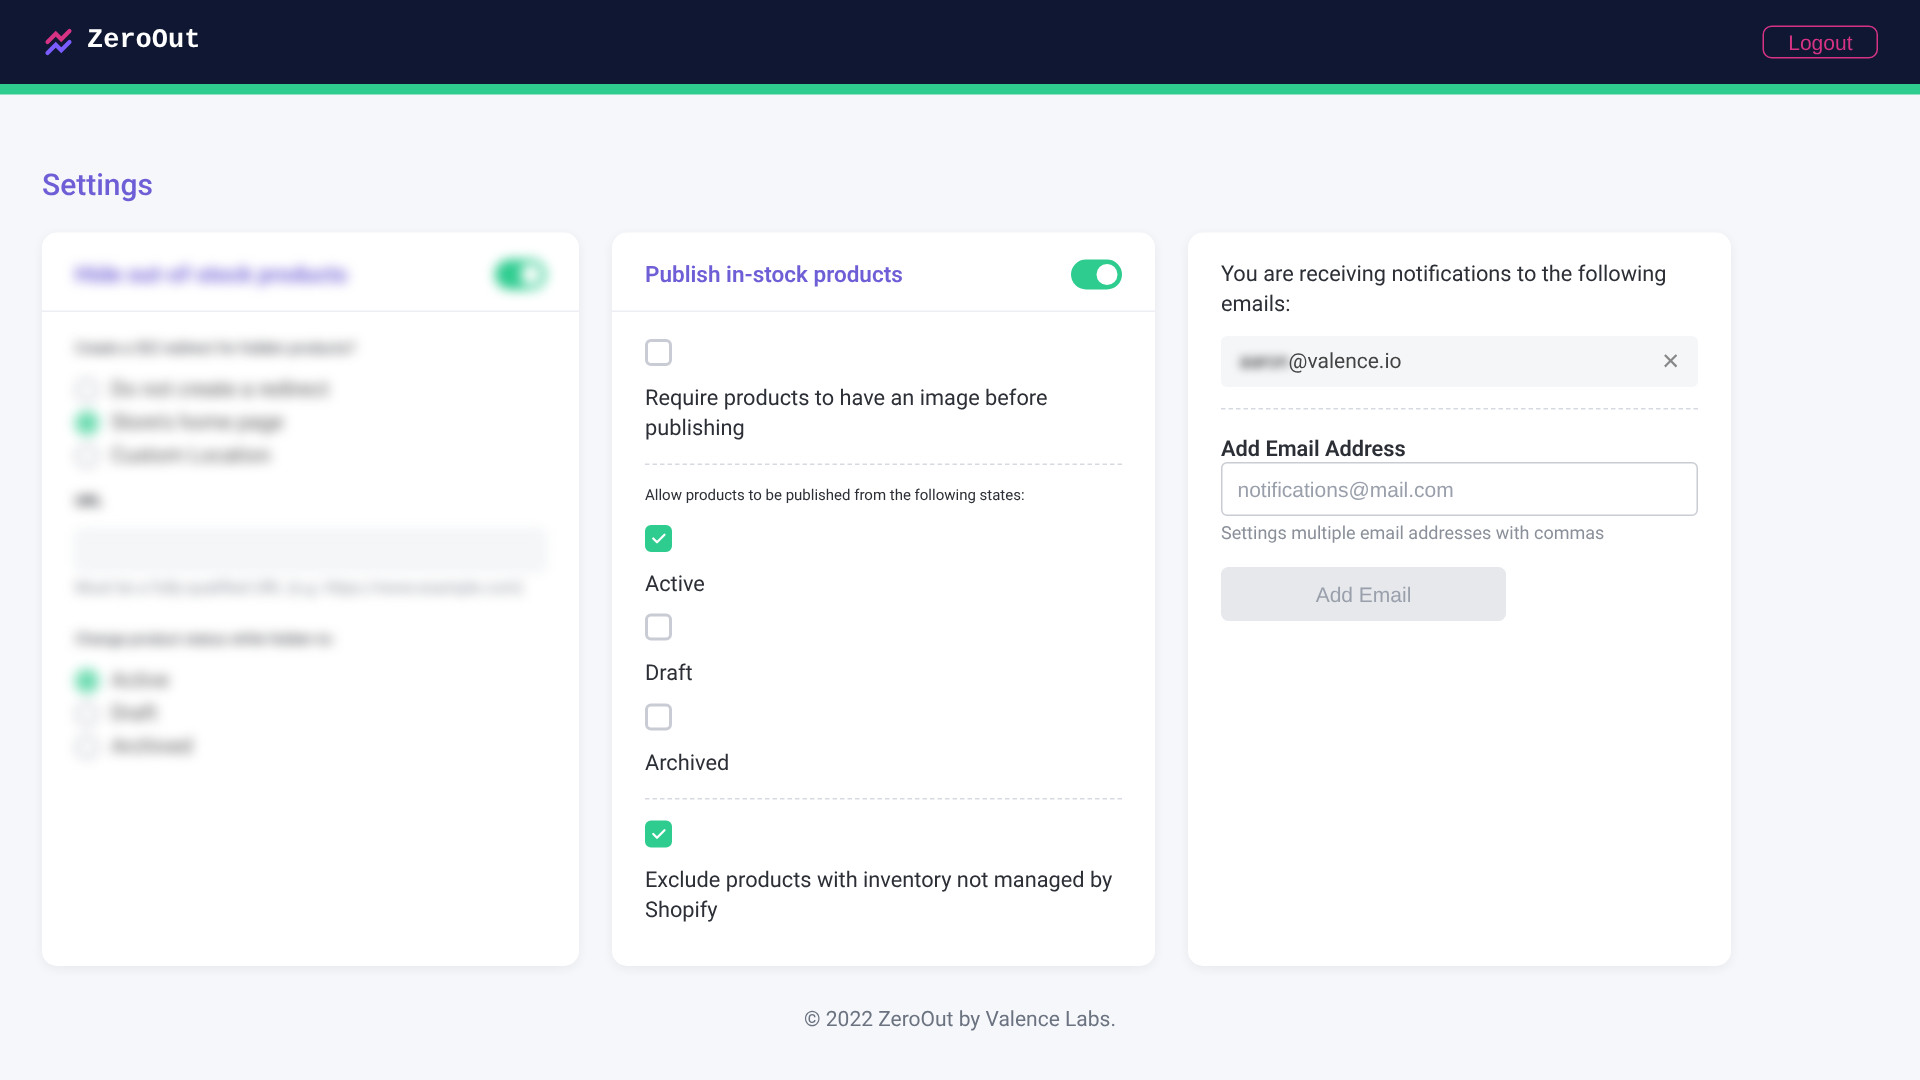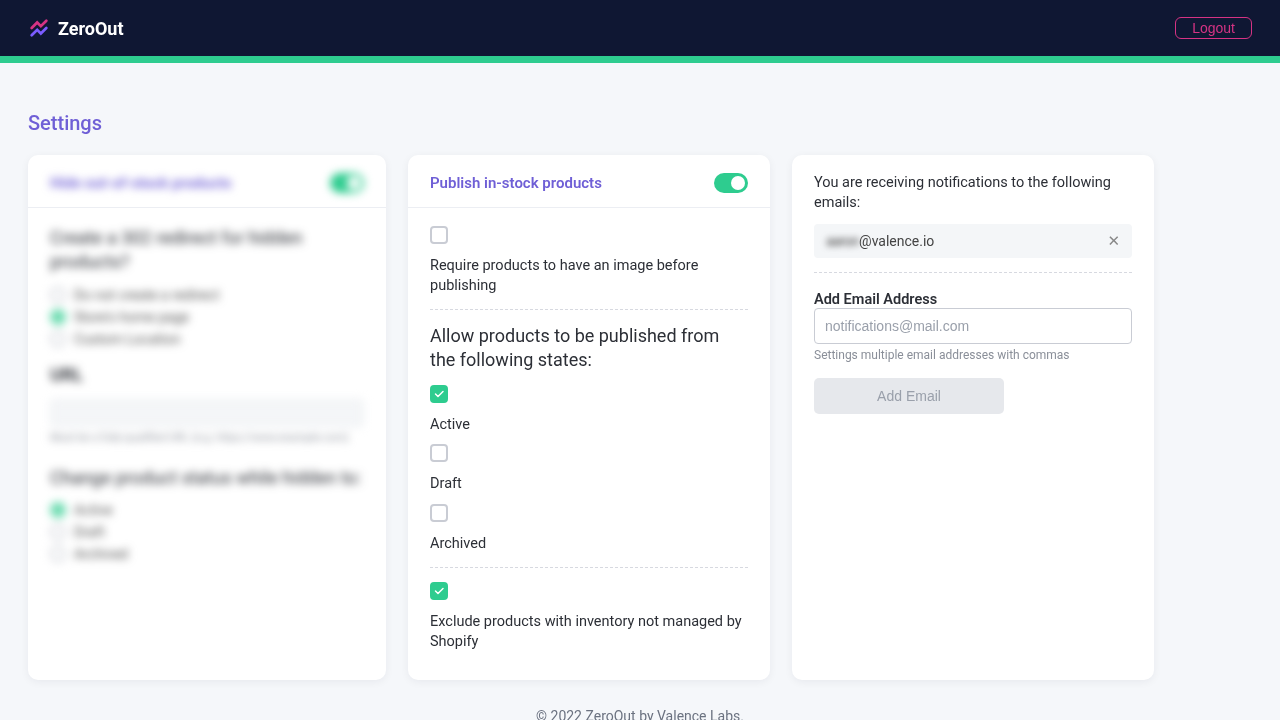--- a/index.html
+++ b/index.html
@@ -12,21 +12,21 @@
     overflow: hidden;
   }
   .topbar {
     background: #0f1733;
     height: 56px;
     display: flex;
     align-items: center;
     justify-content: space-between;
     padding: 0 28px;
   }
-  .brand { display: flex; align-items: flex-end; gap: 8px; }
+  .brand { display: flex; align-items: flex-start; gap: 8px; font-family: Liberation Mono, monospace; }
   .brand-mark { width: 22px; height: 22px; }
   .brand-name { color: #fff; font-weight: 700; font-size: 18px; }
   .logout-btn {
     border: 1px solid #d63384;
     color: #d63384;
     background: transparent;
     padding: 2px 16px;
     border-radius: 6px;
     font-size: 14px;
     cursor: pointer;
@@ -76,21 +76,21 @@
   .check-row label { font-size: 14.5px; line-height: 1.35; color: #2c2f36; }
   .chk {
     width: 18px; height: 18px; border: 2px solid #c9ccd4; border-radius: 4px;
     flex: 0 0 18px; display: flex; align-items: center; justify-content: center;
     cursor: pointer; background: #fff;
   }
   .chk.checked { background: #2ecc8f; border-color: #2ecc8f; color: #fff; }
   .chk.checked svg { width: 12px; height: 12px; }
   .dash-sep { border: none; border-top: 1px dashed #d7d9e0; margin: 14px 0; }
 
-  .section-label { font-size: 18px; color: #2c2f36; margin-bottom: 12px; line-height: 1.35; }
+  .section-label { font-size: 10px; color: #2c2f36; margin-bottom: 12px; line-height: 1.35; }
 
   
   .notif-intro { font-size: 14.5px; margin-bottom: 12px; color: #2c2f36; line-height: 1.35; }
   .email-chip {
     display: flex; align-items: center; justify-content: space-between;
     background: #f4f6f8; border-radius: 4px; padding: 8px 12px;
     font-size: 14px; color: #444;
   }
   .email-chip .blur { filter: blur(3px); letter-spacing: -0.5px; }
   .chip-close { color: #888; cursor: pointer; font-size: 15px; }

